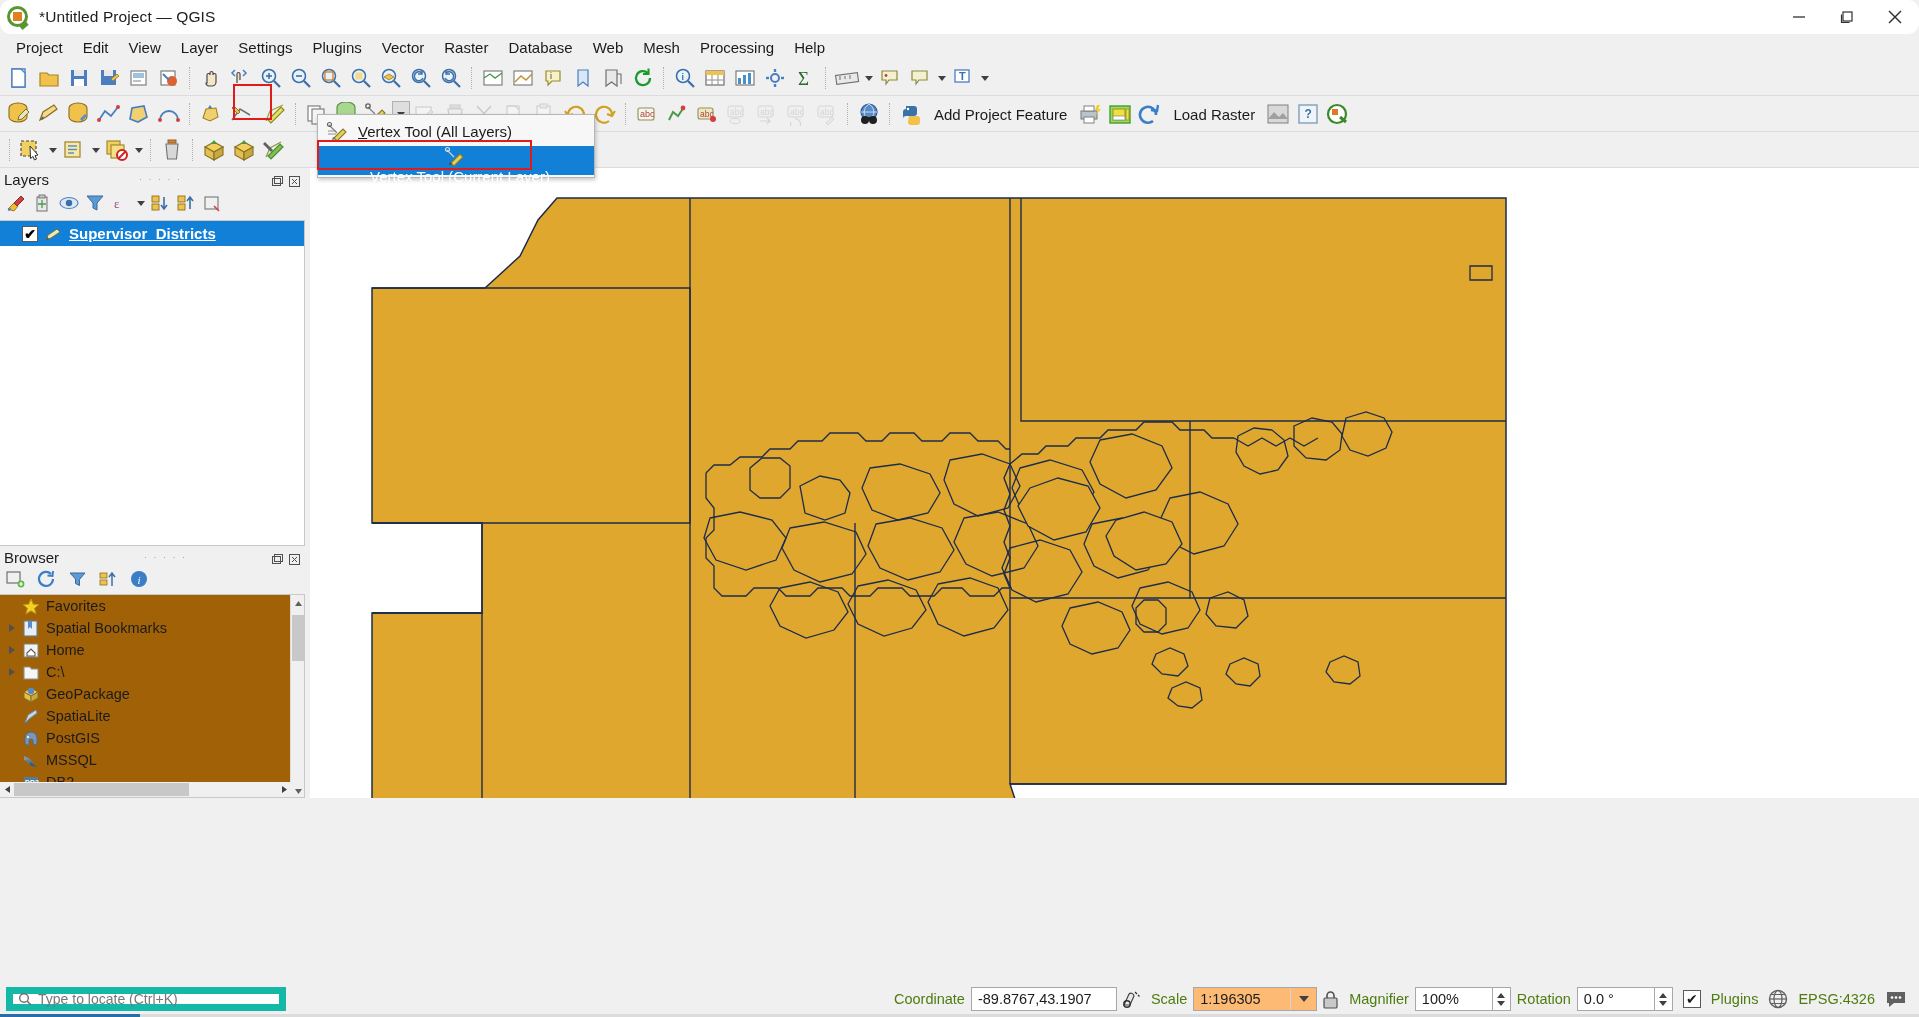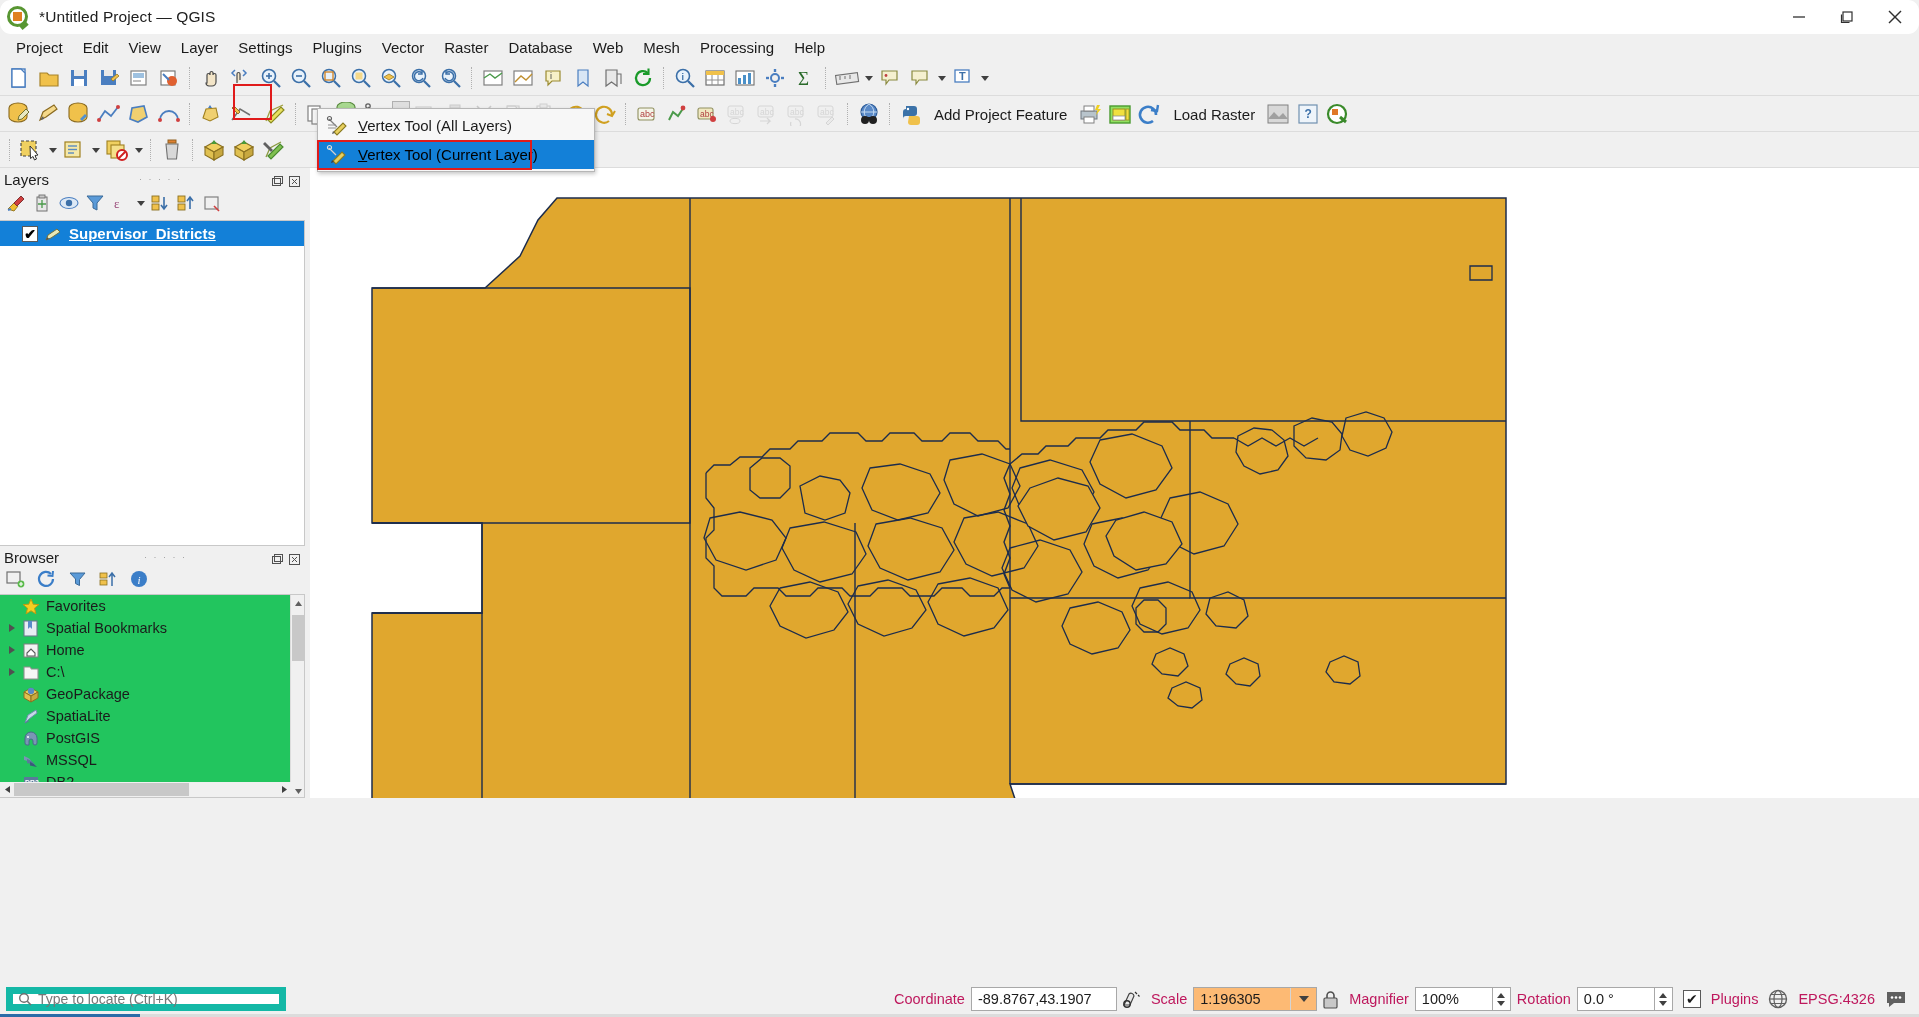--- a/index.html
+++ b/index.html
@@ -68,30 +68,30 @@
     border-top: 5px solid #404040;
   }
   .tb-label { font-size: 15px; padding: 0 8px; white-space: nowrap; color:#1b1b1b; }
   .tb-divider { position:absolute; left:0; width:1919px; height:1px; background:#dcdcdc; }
 
   
   .redbox { position: absolute; border: 2.5px solid #e01b1b; pointer-events: none; z-index: 60; }
 
   
   .dropdown {
-    position: absolute; left: 317px; top: 108px; width: 278px;
+    position: absolute; left: 317px; top: 114px; width: 278px;
     background: #f7f7f7; border: 1px solid #b6b6b6; z-index: 50;
     box-shadow: 1px 2px 4px rgba(0,0,0,.22);
     padding: 2px 0;
   }
   .dd-item {
     height: 29px; display: flex; align-items: center; padding-left: 8px;
     font-size: 15px; color: #1b1b1b;
   }
-  .dd-item.sel { background: #1380d8; color: #000000; }
+  .dd-item.sel { background: #1380d8; color: #ffffff; flex-direction: column; }
   .dd-icon { width: 26px; height: 22px; margin-right: 6px; flex: 0 0 auto; }
   .dd-item u { text-decoration: underline; }
 
   
   .panel-title {
     font-size: 15px; color: #1b1b1b; padding-left: 4px;
   }
   .panel-hdr {
     display: flex; align-items: center; justify-content: space-between;
     height: 22px; background: #f0f0f0;
@@ -111,21 +111,21 @@
     width: 16px; height: 16px; background: #fff; border: 1px solid #5a5a5a;
     display: flex; align-items: center; justify-content: center; margin-right: 6px;
     color: #000; font-size: 14px; line-height: 1;
   }
   .layer-name { text-decoration: underline; }
 
   #browser-panel { position: absolute; left: 0; top: 546px; width: 305px; height: 316px; background: #f0f0f0; }
   #browser-toolbar { height: 26px; display: flex; align-items: center; padding-left: 6px; gap: 12px; background: #f0f0f0; }
   #browser-tree {
     position: absolute; left: 0; top: 48px; width: 305px; height: 204px;
-    background: #22c55e; border: 1px solid #c8c8c8; border-left: 0; overflow: hidden;
+    background: #a16207; border: 1px solid #c8c8c8; border-left: 0; overflow: hidden;
   }
   .br-row { height: 22px; display: flex; align-items: center; font-size: 14.5px; padding-left: 4px; }
   .br-exp { width: 16px; display: flex; align-items: center; justify-content: center; }
   .br-exp.has::after {
     content: ""; border-top: 4px solid transparent; border-bottom: 4px solid transparent;
     border-left: 6px solid #505050;
   }
   .br-ico { width: 22px; height: 18px; display:flex; align-items:center; justify-content:center; margin-right: 4px; }
   .br-scroll { position: absolute; right: 0; top: 0; width: 14px; height: 204px; background: #f0f0f0; border-left: 1px solid #dcdcdc; }
   .br-thumb { position: absolute; left:1px; top: 20px; width: 12px; height: 46px; background: #c8c8c8; }
@@ -143,21 +143,21 @@
   .statusbar {
     position: absolute; left: 0; bottom: 0; width: 1919px; height: 36px;
     background: #f0f0f0; display: flex; align-items: center;
   }
   .locate-box {
     margin-left: 6px; width: 280px; height: 24px; background: #fff;
     border: 7px solid #14b8a6; display: flex; align-items: center; padding-left: 5px;
     color: #777; font-size: 14px;
   }
   .sb-right { margin-left: auto; display: flex; align-items: center; padding-right: 8px; gap: 0px; }
-  .sb-label { font-size: 14.5px; padding: 0 6px; color:#be185d; white-space: nowrap; }
+  .sb-label { font-size: 14.5px; padding: 0 6px; color:#4d7c0f; white-space: nowrap; }
   .sb-field {
     height: 24px; background: #fff; border: 1px solid #a8a8a8;
     display: flex; align-items: center; padding: 0 6px; font-size: 14.5px; color: #1b1b1b;
   }
   .sb-combo {
     height: 24px; background: #fdba74; border: 1px solid #a8a8a8;
     display: flex; align-items: center; font-size: 14.5px;
   }
   .sb-combo .val { padding: 0 6px; }
   .sb-combo .cbtn {

